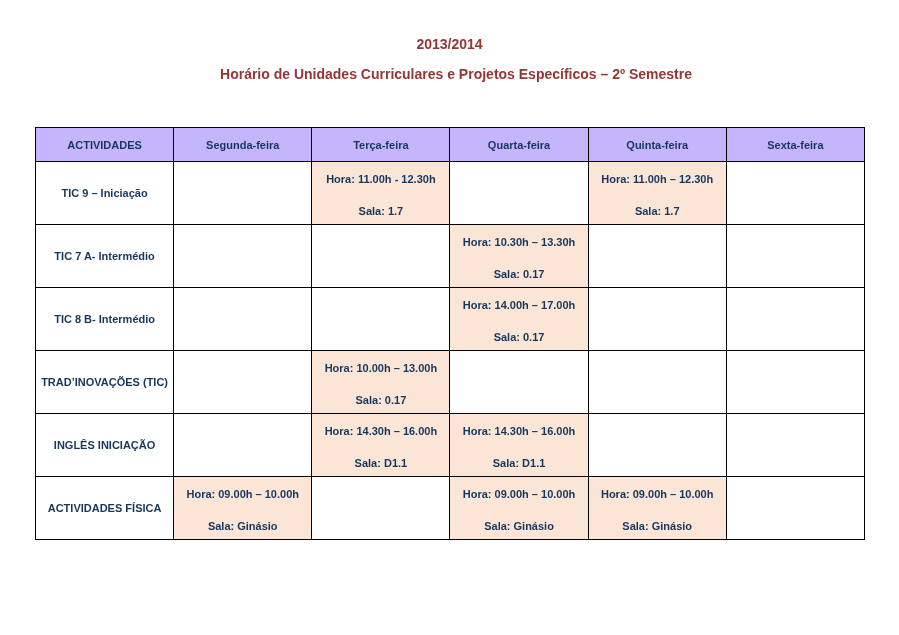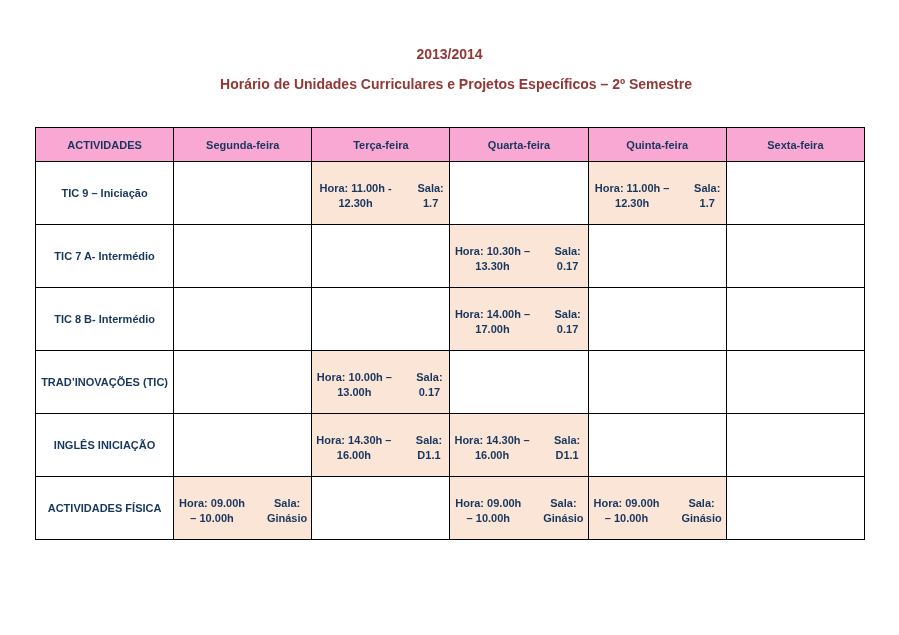--- a/index.html
+++ b/index.html
@@ -24,21 +24,21 @@
     font-weight: bold;
   }
   .title-line1 {
     font-size: 14px;
     line-height: 16px;
     margin: 0 0 18px 0;
   }
   .title-line2 {
     font-size: 14px;
     line-height: 16px;
-    margin: 18px 0 14px 0;
+    margin: 8px 0 14px 0;
   }
   .title-line3 {
     font-size: 14px;
     line-height: 16px;
     margin: 0;
     padding-left: 13px;
   }
   table.schedule {
     position: absolute;
     left: 35px;
@@ -51,38 +51,38 @@
     font-size: 11px;
   }
   table.schedule th,
   table.schedule td {
     border: 1px solid #000000;
     padding: 0 2px;
     text-align: center;
   }
   table.schedule th {
     height: 33px;
-    background: #f9a8d4;
+    background: #c4b5fd;
     vertical-align: middle;
     font-size: 11px;
   }
   table.schedule td {
     height: 62px;
     vertical-align: middle;
   }
   td.cell-slot {
     vertical-align: top;
   }
   td.hl {
     background: #FBE5D6;
   }
   .slot {
     display: flex;
-    flex-direction: row;
-    align-items: flex-start;
+    flex-direction: column;
+    align-items: center;
     padding-top: 5px;
     gap: 17px;
     line-height: 15px;
   }
   .act {
     line-height: 14px;
     padding: 0 6px;
   }
 </style>
 </head>

